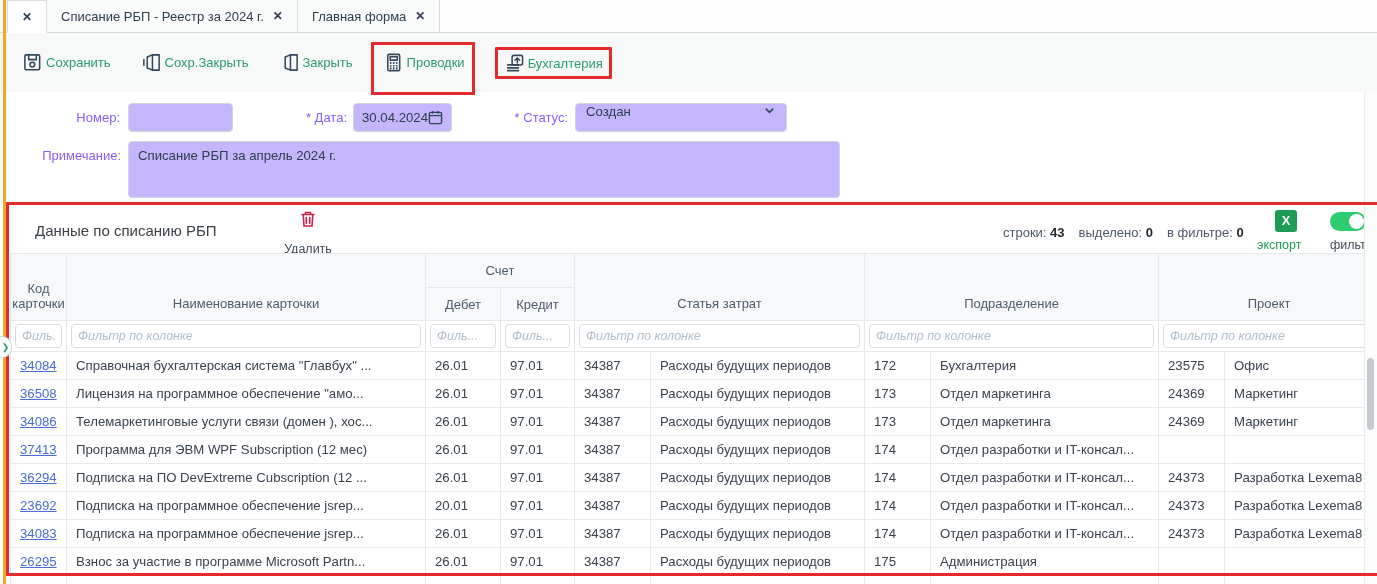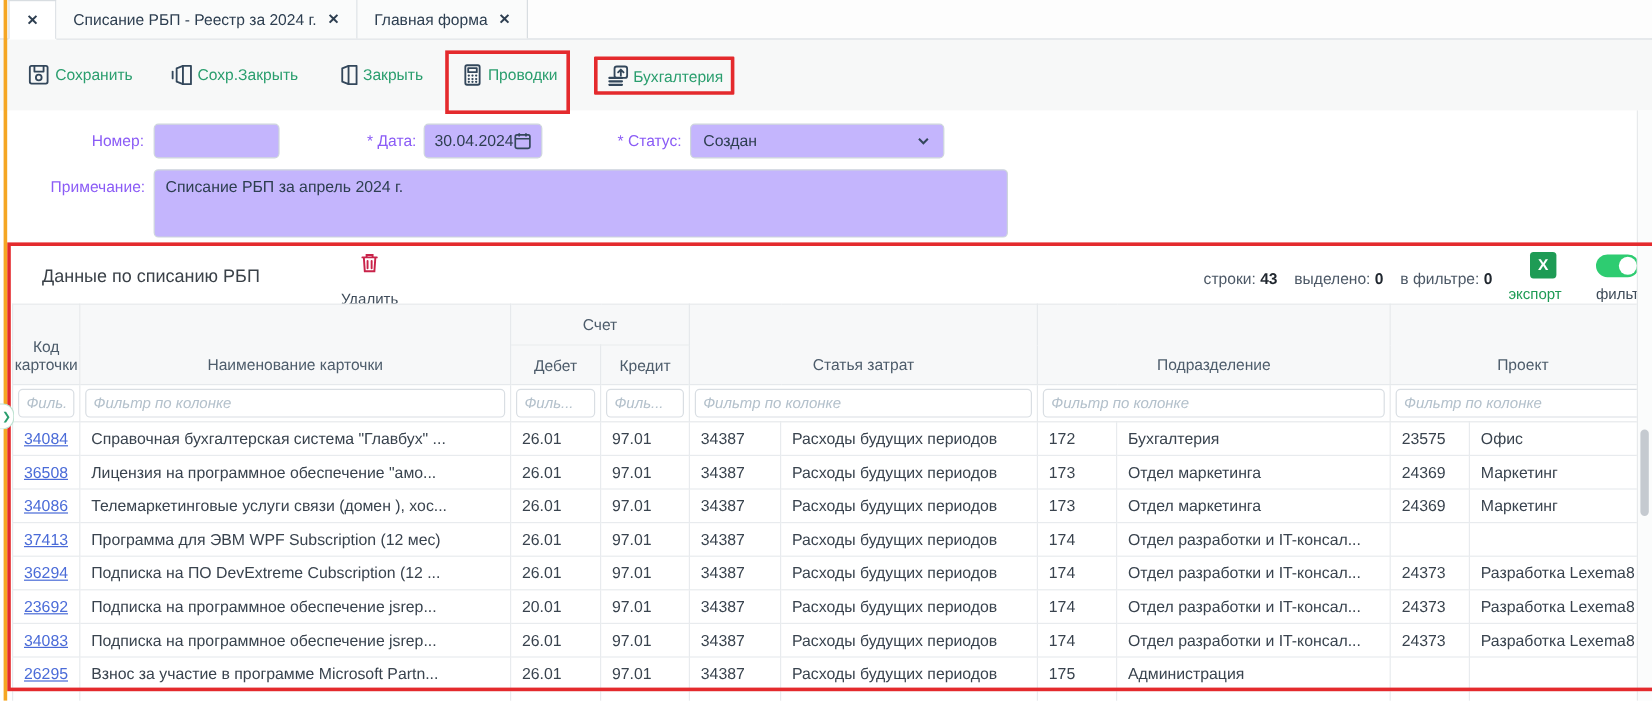--- a/index.html
+++ b/index.html
@@ -29,21 +29,21 @@
   .tbtn .lbl { font-size:13px; color:#2a9e6e; }
   .tbtn.hl { border:3px solid #e42a2d; padding:3px 6px 2px 6px; border-radius:1px; }
   .toolbar-right { position:absolute; right:12px; top:37px; font-size:13.5px; color:#2a9e6e; cursor:pointer; }
 
   
   .flabel { position:absolute; font-size:13px; color:#8b5cf6; text-align:right; }
   .fbox   { position:absolute; border:1px solid #ced6dc; border-radius:4px; background:#c4b5fd; font-size:13.2px; color:#2d3e50; }
   .fbox input { border:none; outline:none; width:100%; height:100%; font:inherit; color:inherit; padding:0 8px; background:transparent; }
   .datebox { display:flex; align-items:center; justify-content:space-between; padding:0 8px; }
   .datebox svg { width:15px; height:15px; stroke:#33475b; fill:none; stroke-width:1.5; }
-  .selbox { display:flex; align-items:center; justify-content:space-between; padding:0 10px; cursor:pointer; }
+  .selbox { display:flex; align-items:flex-start; justify-content:space-between; padding:0 10px; cursor:pointer; }
   .selbox svg { width:13px; height:13px; stroke:#33475b; fill:none; stroke-width:1.8; }
   .notebox { padding:6px 9px; font-size:13.2px; }
 
   
   .redbox { position:absolute; border:3px solid #e42a2d; pointer-events:none; z-index:11; }
 
   
   .panel-title { position:absolute; left:35px; top:222px; font-size:15px; color:#3a4148; }
   .del-btn { position:absolute; left:277px; top:210px; width:62px; display:flex; flex-direction:column; align-items:center; gap:14px; cursor:pointer; background:none; border:none; }
   .del-btn svg { width:16px; height:18px; stroke:#c9234a; fill:none; stroke-width:1.6; stroke-linecap:round; }

